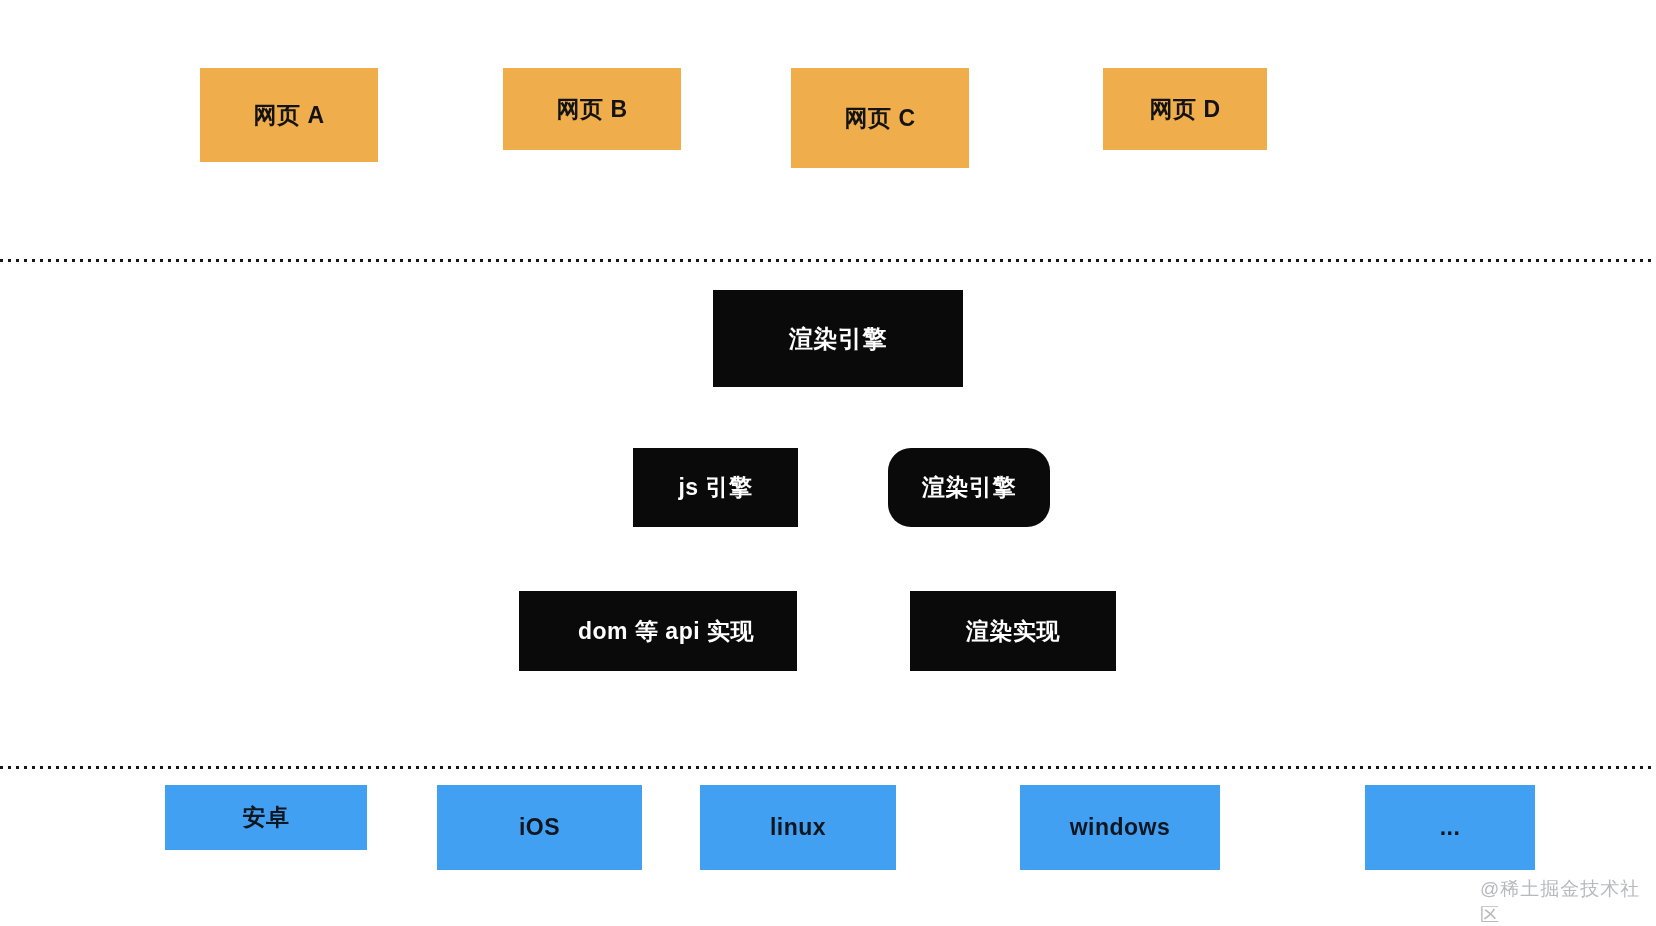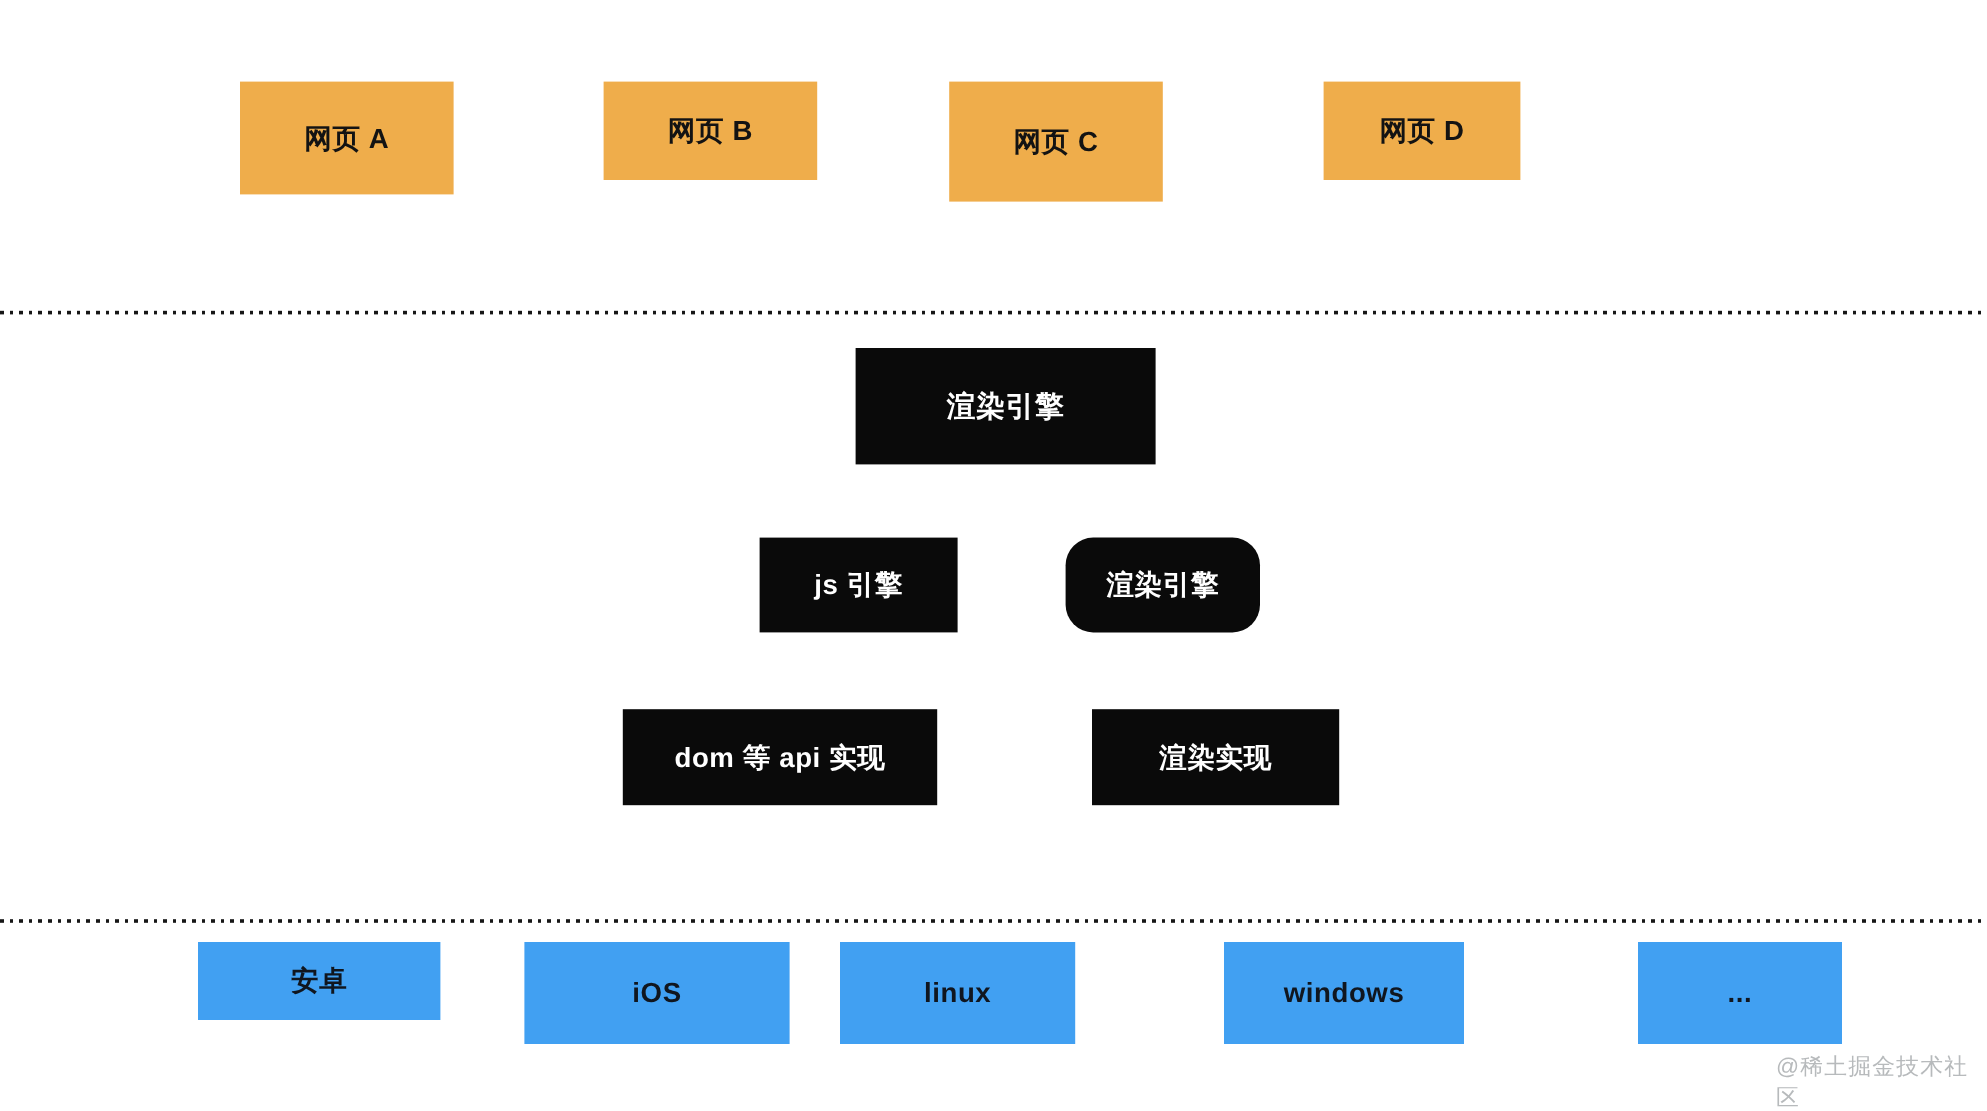--- a/index.html
+++ b/index.html
@@ -54,24 +54,24 @@
   
   #webpage-a { left: 200px; top: 68px;  width: 178px; height: 94px; }
   #webpage-b { left: 503px; top: 68px;  width: 178px; height: 82px; }
   #webpage-c { left: 791px; top: 68px;  width: 178px; height: 100px; }
   #webpage-d { left: 1103px; top: 68px; width: 164px; height: 82px; }
   #dotline-top    { top: 259px; }
   #dotline-bottom { top: 766px; }
   #browser-engine { left: 713px; top: 290px; width: 250px; height: 97px; font-size: 24px; }
   #js-engine      { left: 633px; top: 448px; width: 165px; height: 79px; }
   #render-engine  { left: 888px; top: 448px; width: 162px; height: 79px; border-radius: 23px; }
-  #dom-api-impl   { left: 519px; top: 591px; width: 262px; height: 80px; }
+  #dom-api-impl   { left: 519px; top: 591px; width: 262px; height: 80px; padding-left: 16px; }
   #render-impl    { left: 910px; top: 591px; width: 206px; height: 80px; }
   #os-android  { left: 165px;  top: 785px; width: 202px; height: 65px; }
-  #os-ios      { left: 437px;  top: 785px; width: 221px; height: 85px; }
+  #os-ios      { left: 437px;  top: 785px; width: 205px; height: 85px; }
   #os-linux    { left: 700px;  top: 785px; width: 196px; height: 85px; }
   #os-windows  { left: 1020px; top: 785px; width: 200px; height: 85px; }
   #os-ellipsis { left: 1365px; top: 785px; width: 170px; height: 85px; }
   #watermark { left: 1468px; top: 876px; margin-left: 12px; }
 </style>
 </head>
 <body>
 
 <div class="canvas">
 

